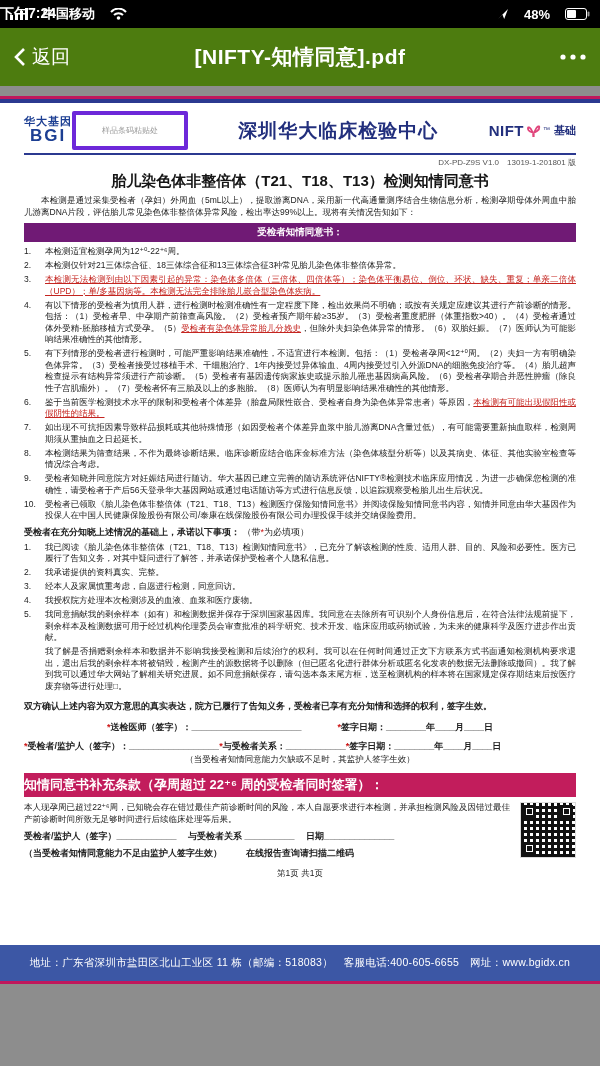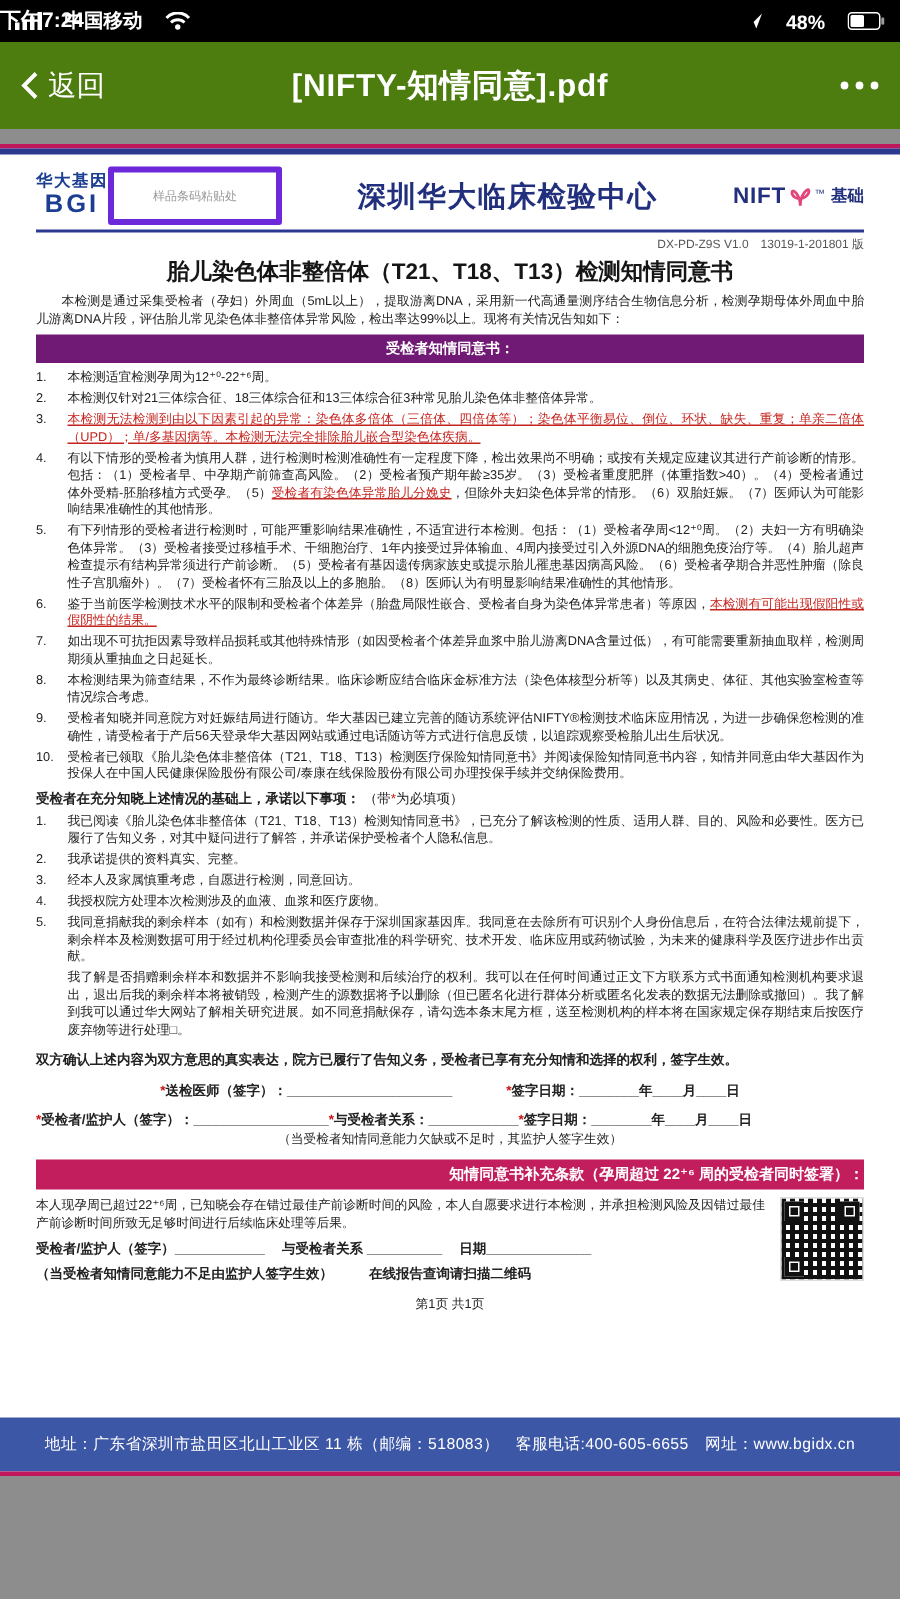--- a/index.html
+++ b/index.html
@@ -52,21 +52,21 @@
   .li .txt{flex:1;text-align:justify;}
   .redu{color:#c4241f;text-decoration:underline;text-decoration-color:#c4241f;}
   .promise-header{font-size:9px;margin:4px 0 3px;}
   .promise-header .ph-main{font-weight:bold;}
   .star{color:#cc1111;}
   .cont-para{margin-left:21px;font-size:8.5px;line-height:11.5px;text-align:justify;margin-top:2px;}
   .confirm{font-size:9px;font-weight:bold;margin:8px 0 6px;}
   .sig-row1{display:flex;justify-content:center;gap:36px;font-size:9px;font-weight:bold;margin:8px 0 6px;}
   .sig-row2{display:flex;font-size:9px;font-weight:bold;margin:4px 0 1px;}
   .sig-note{text-align:center;font-size:8.5px;margin:1px 0 4px;}
-  .banner-pink{background:#c21d5c;color:#fff;text-align:right;font-weight:bold;font-size:10px;padding:3px 0;margin:7px 0 5px;}
+  .banner-pink{background:#c21d5c;color:#fff;text-align:left;font-weight:bold;font-size:13px;padding:3px 0;margin:7px 0 5px;}
   .supp-wrap{display:flex;align-items:flex-start;gap:10px;}
   .supp-left{flex:1;}
   .supp-text{font-size:8.5px;line-height:11.5px;text-align:justify;}
   .supp-sig{font-size:9px;font-weight:bold;margin-top:5px;}
   .supp-note{font-size:9px;font-weight:bold;margin-top:4px;display:flex;gap:24px;}
   
   .qr{width:54px;height:54px;background:#fff;border:1px solid #ddd;position:relative;flex:none;
       background-image:
         repeating-linear-gradient(0deg,#111 0 3px,transparent 3px 6px),
         repeating-linear-gradient(90deg,#111 0 3px,#fff 3px 6px);}

